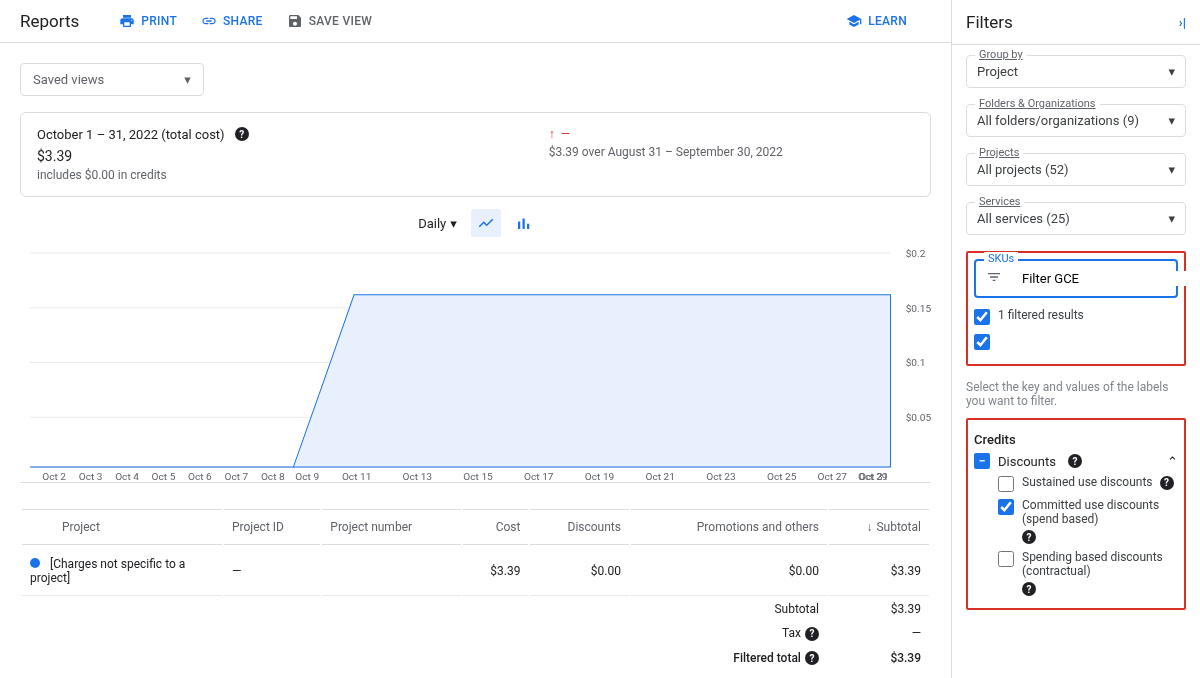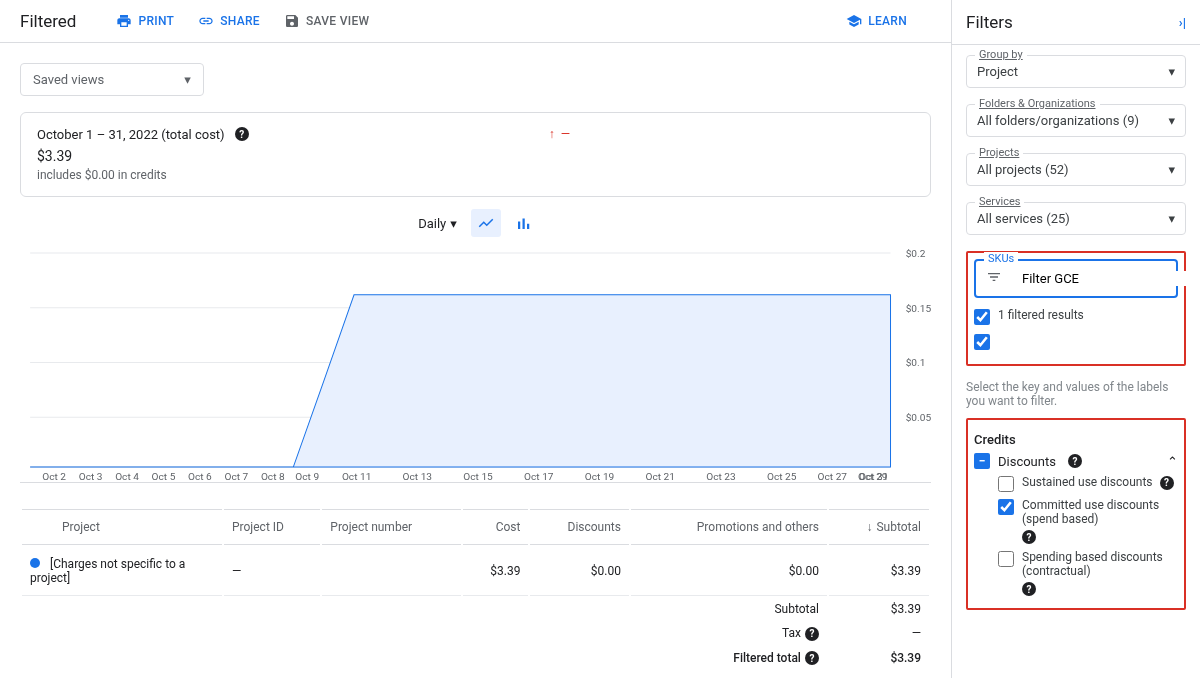--- a/index.html
+++ b/index.html
@@ -64,21 +64,21 @@
 .sub-checks { margin-left: 24px; }
 .sub-checks .check-row { margin: 6px 0; }
 .collapse-arrow { color: #1a73e8; font-weight: bold; cursor: pointer; }
 .sort-arrow { margin-right: 4px; }
 </style>
 </head>
 <body>
 
 <div class="main">
   <div class="topbar">
-    <div class="topbar-title">Filtered</div>
+    <div class="topbar-title">Reports</div>
     <div class="topbar-action">
       <span class="icon">
           <svg viewBox="0 0 24 24" width="16" height="16" fill="currentColor">
             <path d="M19 8H5c-1.66 0-3 1.34-3 3v6h4v4h12v-4h4v-6c0-1.66-1.34-3-3-3zm-3 11H8v-5h8v5zm3-7c-.55 0-1-.45-1-1s.45-1 1-1 1 .45 1 1-.45 1-1 1zm-1-9H6v4h12V3z"></path>
           </svg>
         </span>
       <span>PRINT</span>
     </div>
     <div class="topbar-action">
       <span class="icon">
@@ -120,20 +120,21 @@
           <span class="help-icon">?</span>
         </div>
         <div class="summary-cost">$3.39</div>
         <div class="summary-sub">includes $0.00 in credits</div>
       </div>
       <div class="summary-right">
         <div class="trend-row">
           <span class="trend-up">↑</span>
           <span class="trend-up">—</span>
         </div>
+        <div>$3.39 over August 31 – September 30, 2022</div>
       </div>
     </div>
 
     <div class="chart-controls">
       <div class="dropdown-small">
         <span>Daily</span>
         <span>▾</span>
       </div>
       <button class="ctype-btn active">
         <svg viewBox="0 0 24 24" width="18" height="18" fill="none" stroke="currentColor" stroke-width="2">

